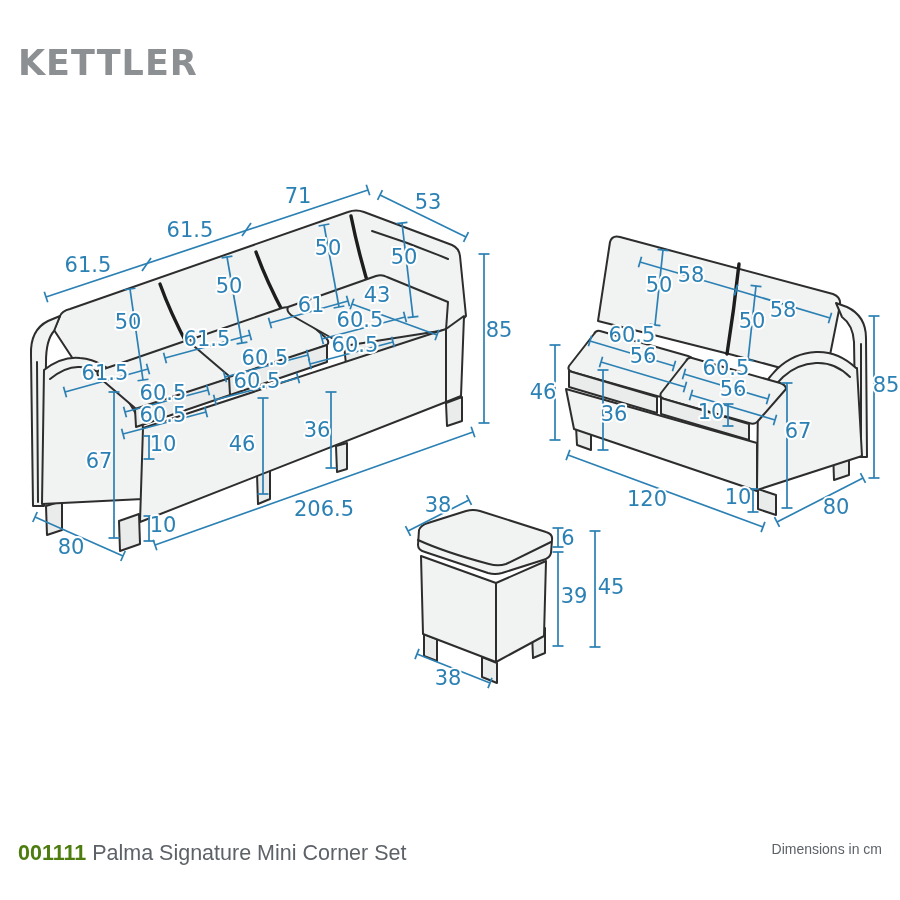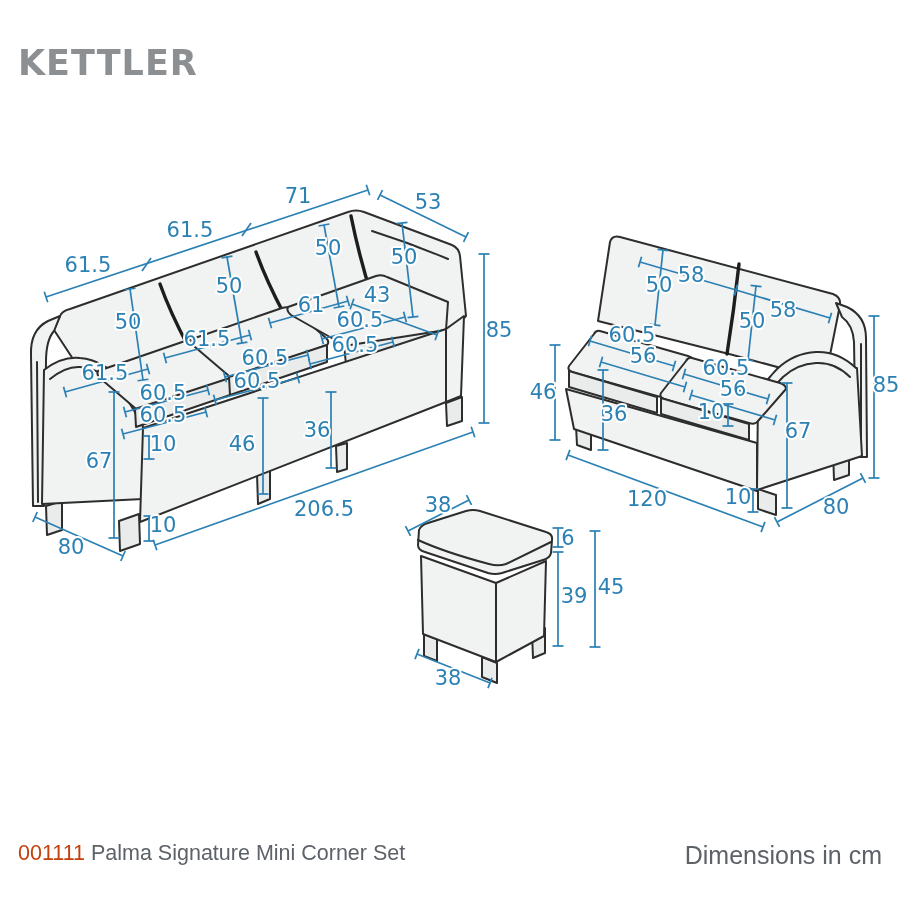--- a/index.html
+++ b/index.html
@@ -9,23 +9,23 @@
   }
   .logo{
     position:absolute;left:18px;top:12px;
     font-family:"DejaVu Sans",sans-serif;font-weight:bold;
     font-size:35px;color:#8d9093;letter-spacing:1px;margin-top:31px;
   }
   .diagram-svg{position:absolute;left:0;top:0;}
   .footer-left{
     position:absolute;left:18px;top:841px;font-size:21.5px;color:#5d6268;
   }
-  .footer-left .code{color:#c2410c;}
+  .footer-left .code{color:#4d7c0f;font-weight:bold;}
   .footer-right{
-    position:absolute;right:18px;top:841px;font-size:25px;color:#5d6268;
+    position:absolute;right:18px;top:841px;font-size:14px;color:#5d6268;
   }
   
   .furn{fill:#f1f2f2;stroke:#2d2d2d;stroke-width:2;stroke-linejoin:round;}
   .furn-dk{fill:#eaecec;stroke:#2d2d2d;stroke-width:2;stroke-linejoin:round;}
   .ln{fill:none;stroke:#2d2d2d;stroke-width:2;stroke-linecap:round;}
   .seam{fill:none;stroke:#1d1d1d;stroke-width:3.4;stroke-linecap:round;}
   
   .dim{fill:none;stroke:#2b80b4;stroke-width:1.7;}
   
   .diagram-svg text{

